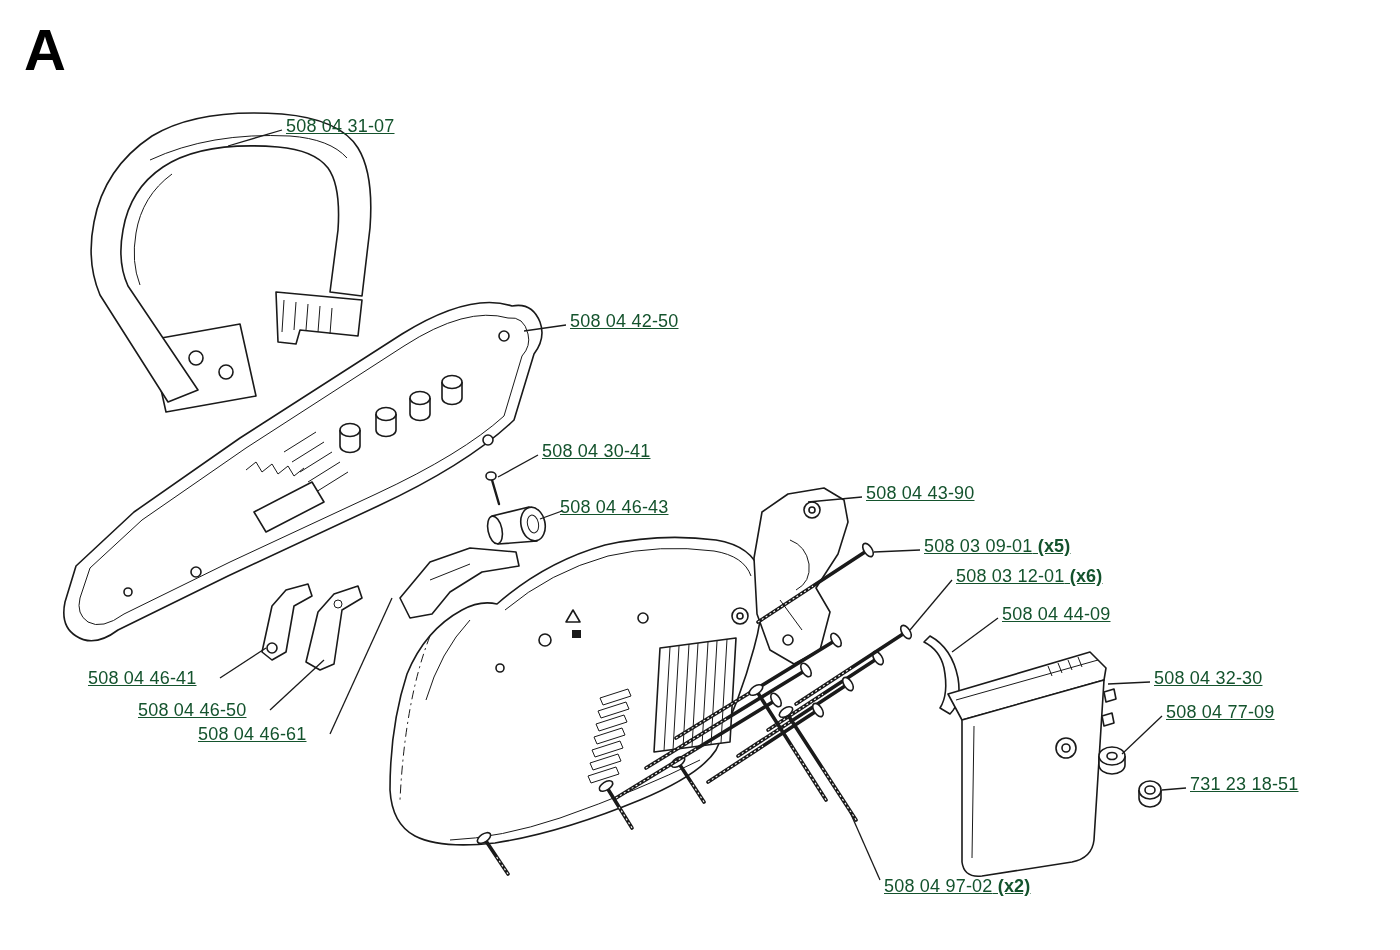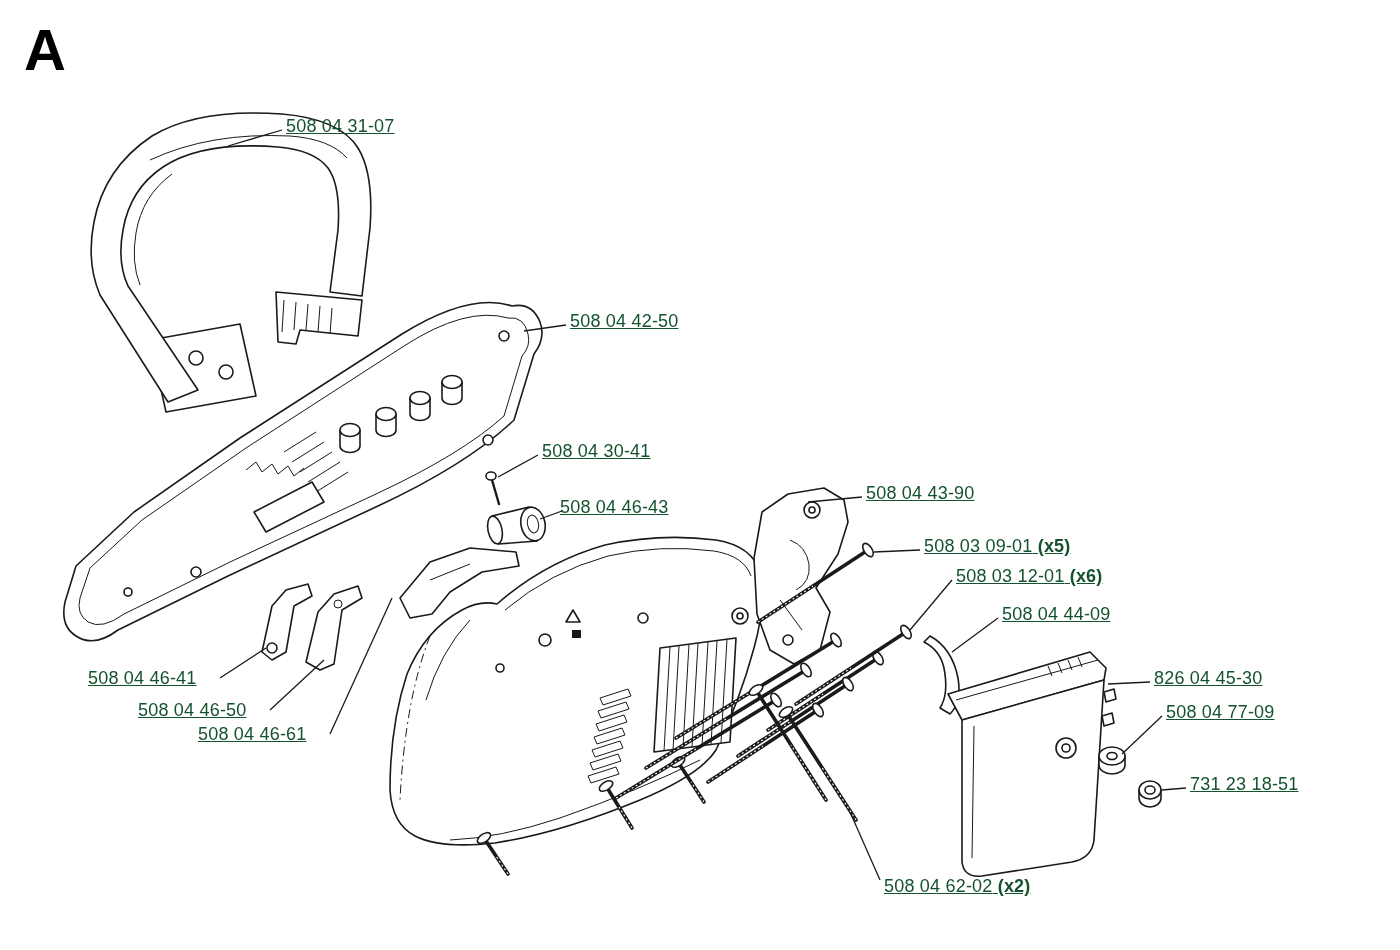--- a/index.html
+++ b/index.html
@@ -249,21 +249,21 @@
   <div class="section-letter">A</div>
 
   <div class="label" style="left:286px;top:116px"><span>508 04 31-07</span><b></b></div>
   <div class="label" style="left:570px;top:311px"><span>508 04 42-50</span><b></b></div>
   <div class="label" style="left:542px;top:441px"><span>508 04 30-41</span><b></b></div>
   <div class="label" style="left:560px;top:497px"><span>508 04 46-43</span><b></b></div>
   <div class="label" style="left:866px;top:483px"><span>508 04 43-90</span><b></b></div>
   <div class="label" style="left:924px;top:536px"><span>508 03 09-01</span><b> (x5)</b></div>
   <div class="label" style="left:956px;top:566px"><span>508 03 12-01</span><b> (x6)</b></div>
   <div class="label" style="left:1002px;top:604px"><span>508 04 44-09</span><b></b></div>
-  <div class="label" style="left:1154px;top:668px"><span>826 04 45-30</span><b></b></div>
+  <div class="label" style="left:1154px;top:668px"><span>508 04 32-30</span><b></b></div>
   <div class="label" style="left:1166px;top:702px"><span>508 04 77-09</span><b></b></div>
   <div class="label" style="left:1190px;top:774px"><span>731 23 18-51</span><b></b></div>
   <div class="label" style="left:88px;top:668px"><span>508 04 46-41</span><b></b></div>
   <div class="label" style="left:138px;top:700px"><span>508 04 46-50</span><b></b></div>
   <div class="label" style="left:198px;top:724px"><span>508 04 46-61</span><b></b></div>
-  <div class="label" style="left:884px;top:876px"><span>508 04 62-02</span><b> (x2)</b></div>
+  <div class="label" style="left:884px;top:876px"><span>508 04 97-02</span><b> (x2)</b></div>
 
 </div>
 
 </body></html>

